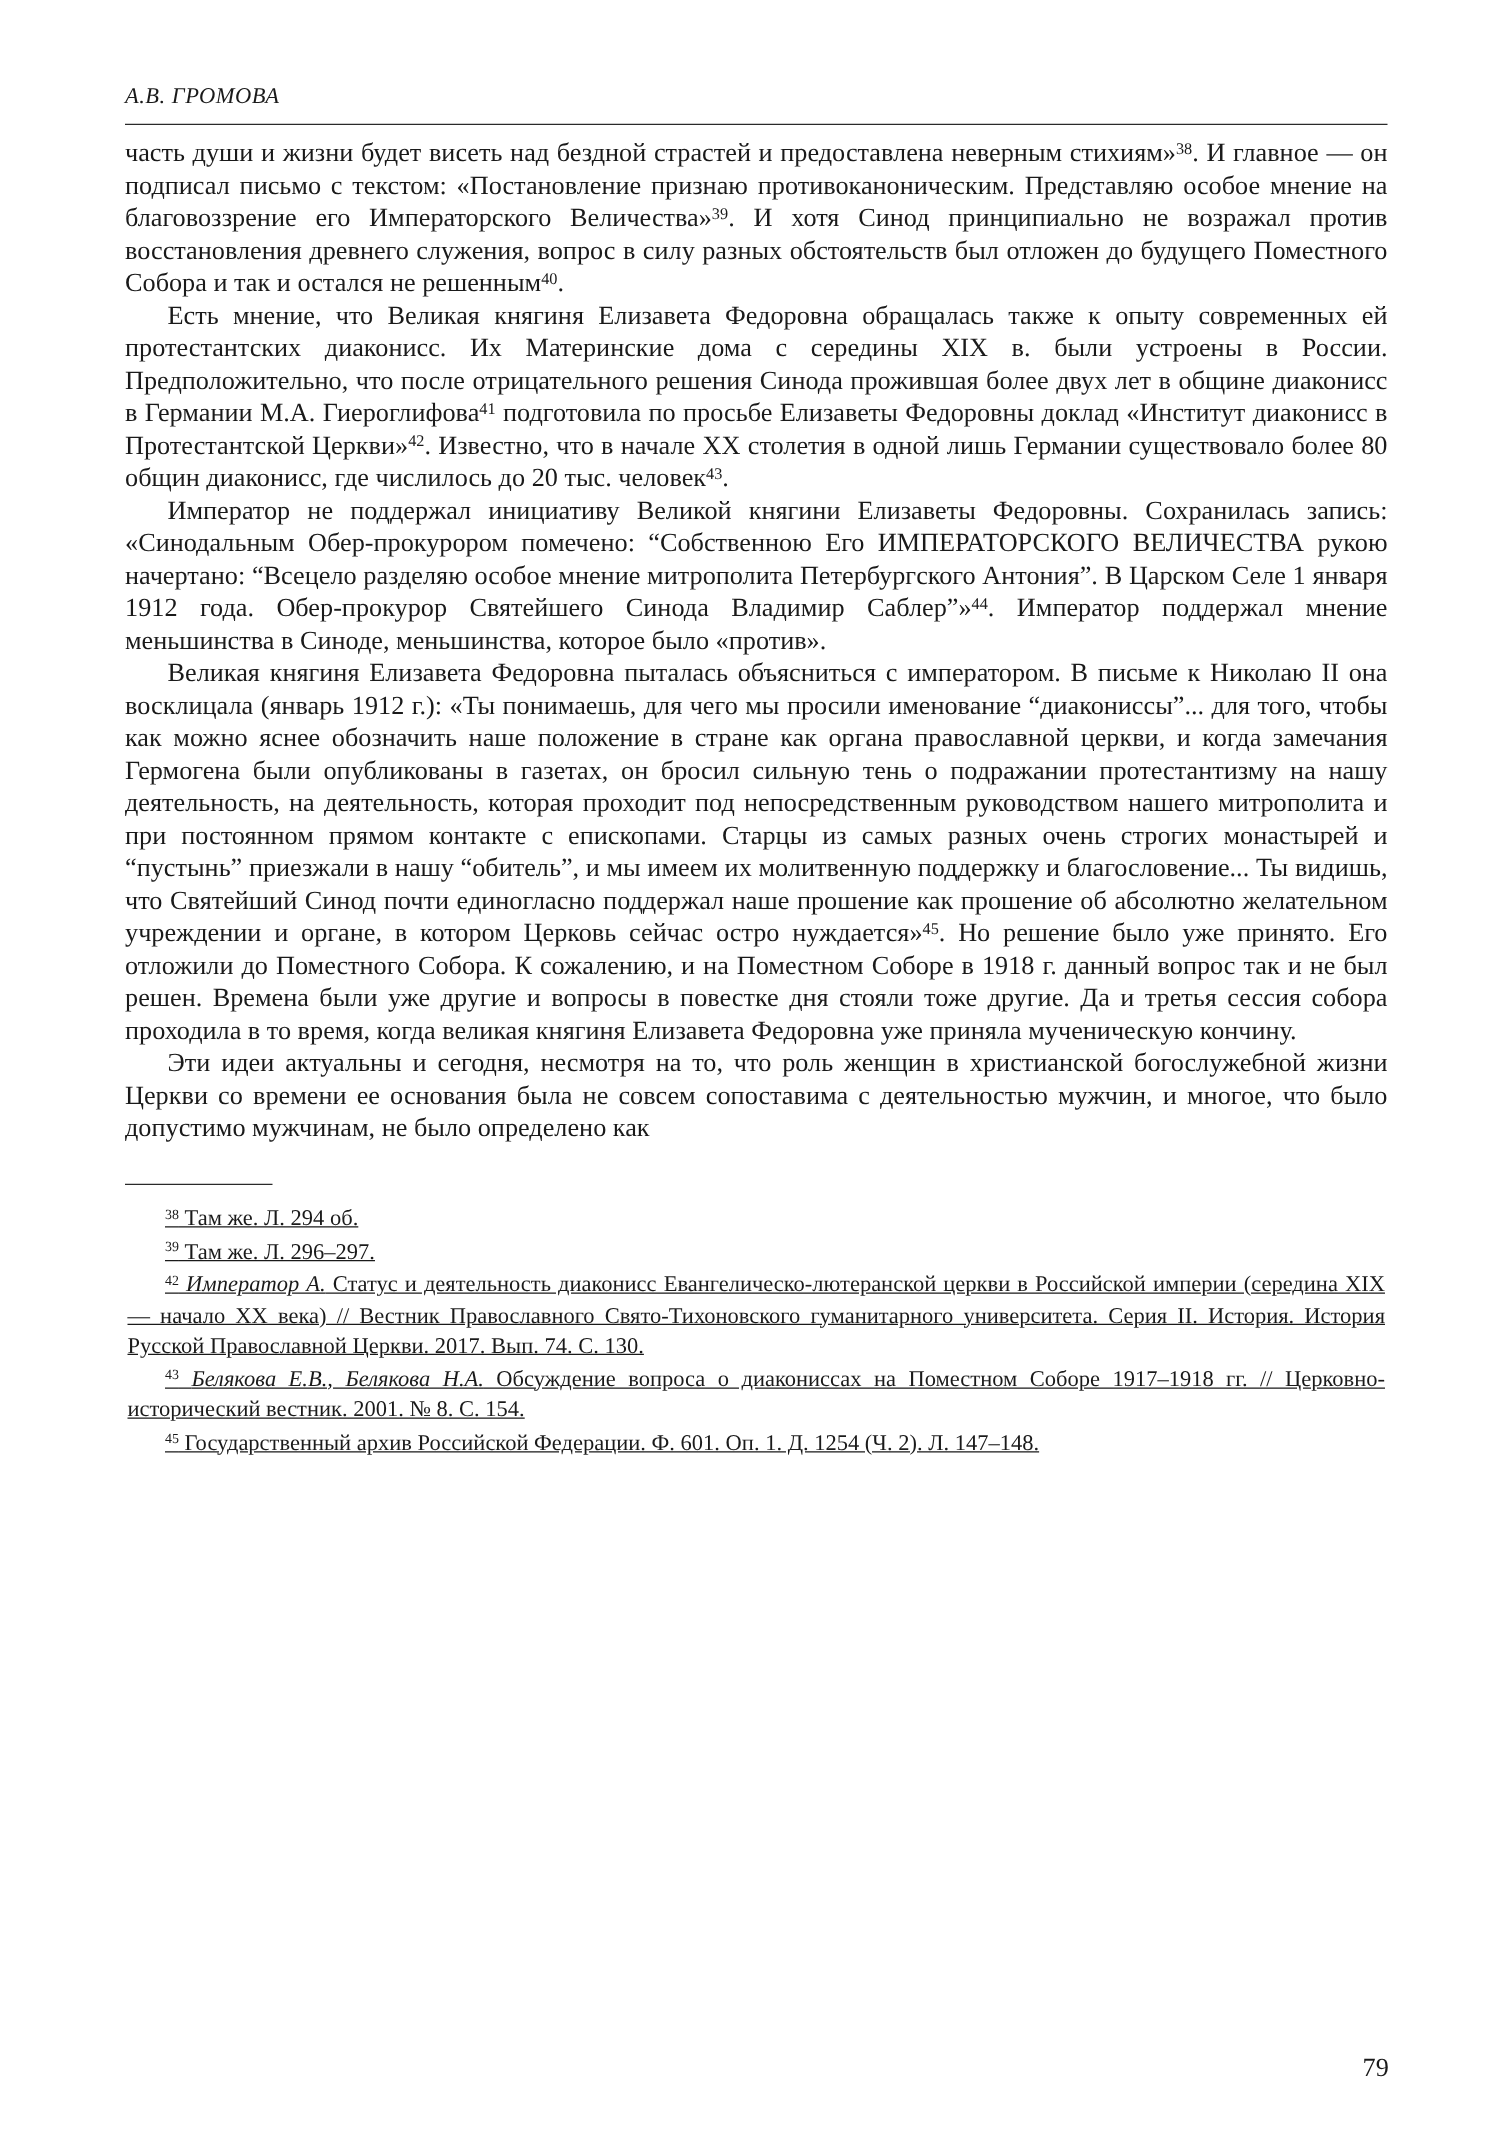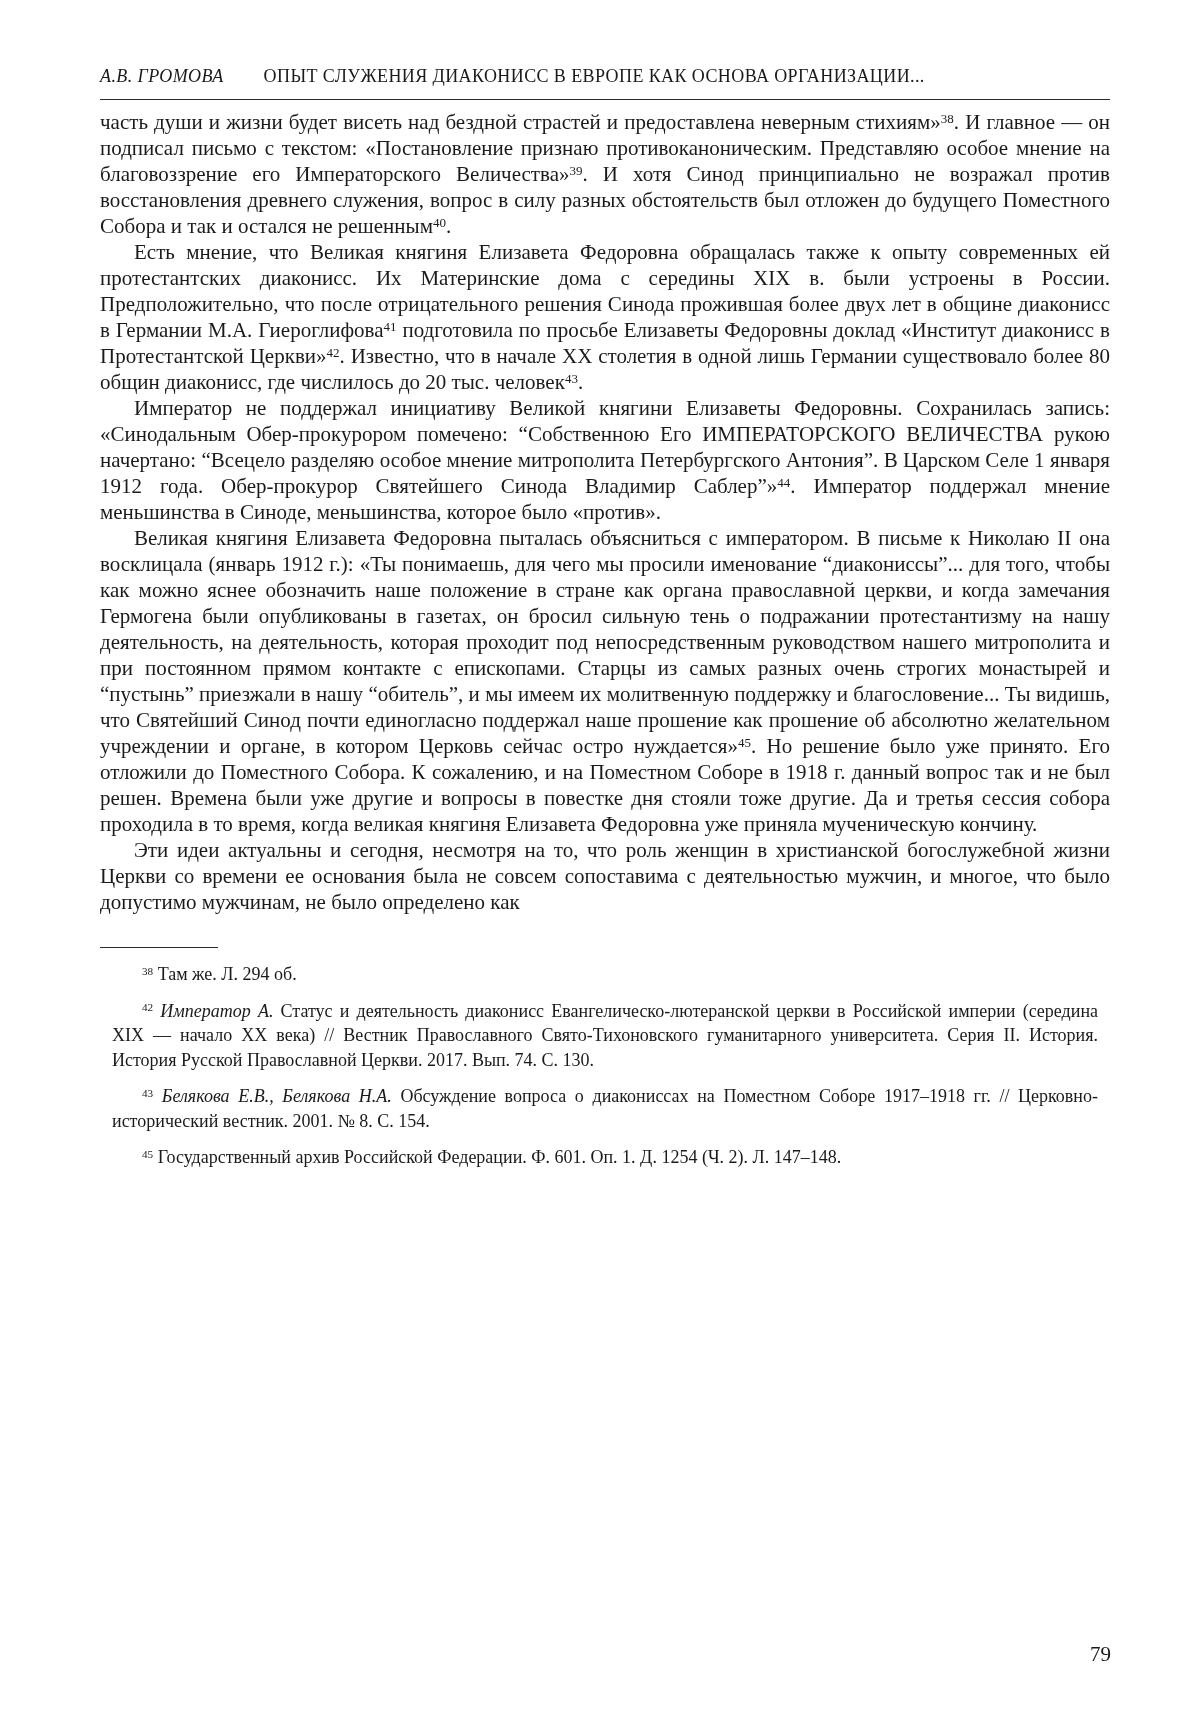--- a/index.html
+++ b/index.html
@@ -60,55 +60,56 @@
     height: 0;
     border-top: 1.5px solid #2a2a2a;
     margin: 32px 0 14px 0;
   }
   .footnotes {
     font-size: 18px;
     line-height: 24.5px;
     text-align: justify;
   }
   .footnotes p {
-    margin: 12px;
+    margin: 2px;
     text-indent: 30px;
+    text-decoration: underline;
   }
   .footnotes i {
     font-style: italic;
   }
   .page-number {
     position: absolute;
     right: 89px;
     bottom: 52px;
     font-size: 21px;
   }
 </style>
 </head>
 <body>
 
 <div class="page">
 
   <div class="running-head">
     <span class="author">А.В. ГРОМОВА</span>
-    <span class="title">ОПЫТ СЛУЖЕНИЯ ДИАКОНИСС В ЕВРОПЕ КАК ОСНОВА ОРГАНИЗАЦИИ...</span>
   </div>
 
   <div class="body-text">
       <p class="no-indent">часть души и жизни будет висеть над бездной страстей и предоставлена неверным стихиям»<sup>38</sup>. И главное — он подписал письмо с текстом: «Постановление признаю противоканоническим. Представляю особое мнение на благовоззрение его Императорского Величества»<sup>39</sup>. И хотя Синод принципиально не возражал против восстановления древнего служения, вопрос в силу разных обстоятельств был отложен до будущего Поместного Собора и так и остался не решенным<sup>40</sup>.</p>
       <p>Есть мнение, что Великая княгиня Елизавета Федоровна обращалась также к опыту современных ей протестантских диаконисс. Их Материнские дома с середины XIX в. были устроены в России. Предположительно, что после отрицательного решения Синода прожившая более двух лет в общине диаконисс в Германии М.А. Гиероглифова<sup>41</sup> подготовила по просьбе Елизаветы Федоровны доклад «Институт диаконисс в Протестантской Церкви»<sup>42</sup>. Известно, что в начале XX столетия в одной лишь Германии существовало более 80 общин диаконисс, где числилось до 20 тыс. человек<sup>43</sup>.</p>
       <p>Император не поддержал инициативу Великой княгини Елизаветы Федоровны. Сохранилась запись: «Синодальным Обер-прокурором помечено: “Собственною Его ИМПЕРАТОРСКОГО ВЕЛИЧЕСТВА рукою начертано: “Всецело разделяю особое мнение митрополита Петербургского Антония”. В Царском Селе 1 января 1912 года. Обер-прокурор Святейшего Синода Владимир Саблер”»<sup>44</sup>. Император поддержал мнение меньшинства в Синоде, меньшинства, которое было «против».</p>
       <p>Великая княгиня Елизавета Федоровна пыталась объясниться с императором. В письме к Николаю II она восклицала (январь 1912 г.): «Ты понимаешь, для чего мы просили именование “диакониссы”... для того, чтобы как можно яснее обозначить наше положение в стране как органа православной церкви, и когда замечания Гермогена были опубликованы в газетах, он бросил сильную тень о подражании протестантизму на нашу деятельность, на деятельность, которая проходит под непосредственным руководством нашего митрополита и при постоянном прямом контакте с епископами. Старцы из самых разных очень строгих монастырей и “пустынь” приезжали в нашу “обитель”, и мы имеем их молитвенную поддержку и благословение... Ты видишь, что Святейший Синод почти единогласно поддержал наше прошение как прошение об абсолютно желательном учреждении и органе, в котором Церковь сейчас остро нуждается»<sup>45</sup>. Но решение было уже принято. Его отложили до Поместного Собора. К сожалению, и на Поместном Соборе в 1918 г. данный вопрос так и не был решен. Времена были уже другие и вопросы в повестке дня стояли тоже другие. Да и третья сессия собора проходила в то время, когда великая княгиня Елизавета Федоровна уже приняла мученическую кончину.</p>
       <p>Эти идеи актуальны и сегодня, несмотря на то, что роль женщин в христианской богослужебной жизни Церкви со времени ее основания была не совсем сопоставима с деятельностью мужчин, и многое, что было допустимо мужчинам, не было определено как</p>
     </div>
 
   <div class="footnote-sep"></div>
 
   <div class="footnotes">
       <p><sup>38</sup> Там же. Л. 294 об.</p>
+      <p><sup>39</sup> Там же. Л. 296–297.</p>
       <p><sup>42</sup> <i>Император А.</i> Статус и деятельность диаконисс Евангелическо-лютеранской церкви в Российской империи (середина XIX — начало XX века) // Вестник Православного Свято-Тихоновского гуманитарного университета. Серия II. История. История Русской Православной Церкви. 2017. Вып. 74. С. 130.</p>
       <p><sup>43</sup> <i>Белякова Е.В., Белякова Н.А.</i> Обсуждение вопроса о диакониссах на Поместном Соборе 1917–1918 гг. // Церковно-исторический вестник. 2001. № 8. С. 154.</p>
       <p><sup>45</sup> Государственный архив Российской Федерации. Ф. 601. Оп. 1. Д. 1254 (Ч. 2). Л. 147–148.</p>
     </div>
 
   <div class="page-number">79</div>
 
 </div>
 
 </body></html>

